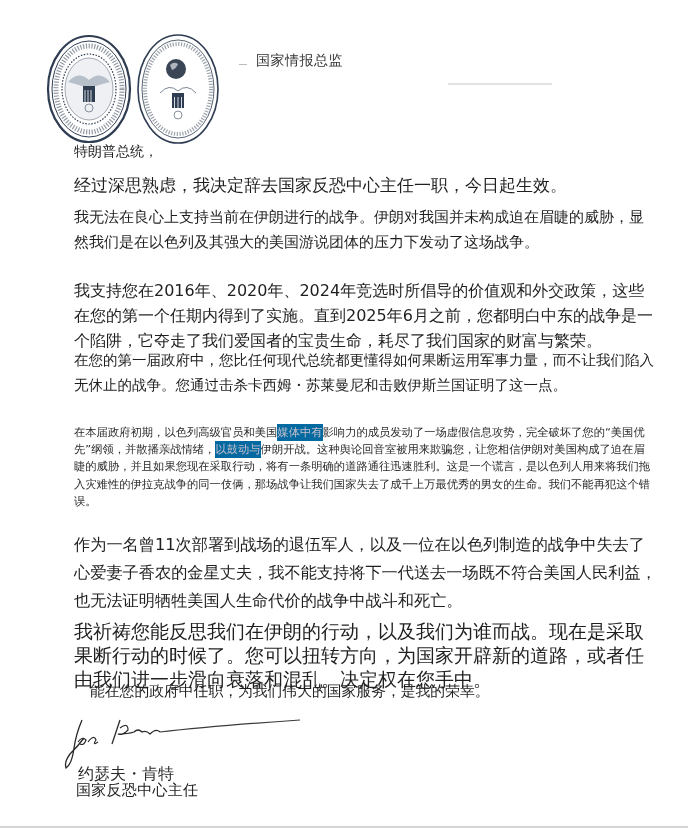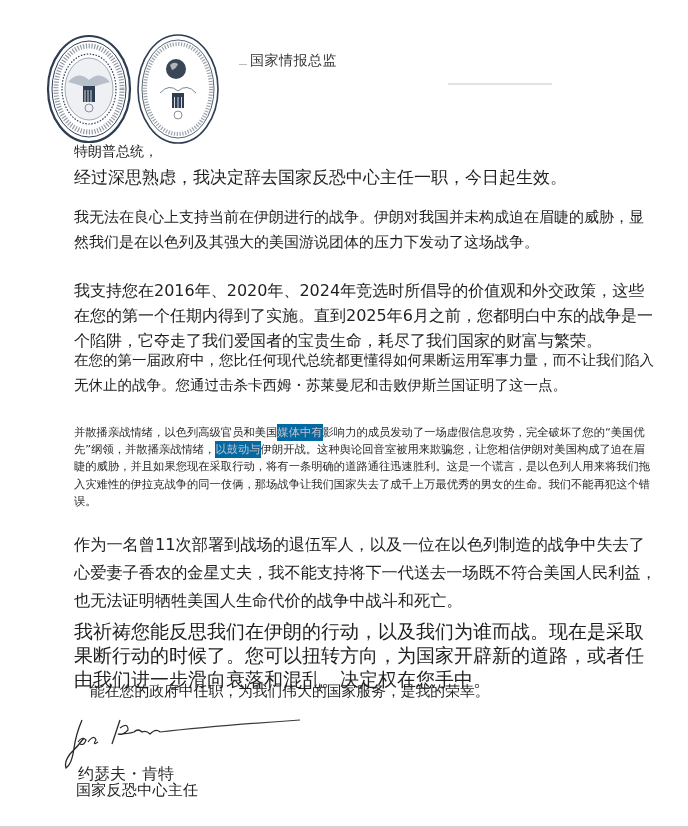--- a/index.html
+++ b/index.html
@@ -5,28 +5,28 @@
     * { margin: 0; padding: 0; box-sizing: border-box; }
     html, body { width: 688px; height: 828px; background: #ffffff; overflow: hidden; }
     body { position: relative; font-family: "DejaVu Sans", "Liberation Sans", sans-serif; color: #1e1e1e; }
 
     .header { position: absolute; left: 0; top: 0; width: 688px; height: 140px; }
     .seal { position: absolute; border-radius: 50%; }
     .seal-dni { left: 46px; top: 34px; width: 86px; height: 110px; }
     .seal-nctc { left: 136px; top: 33px; width: 84px; height: 112px; }
     .seal svg { width: 100%; height: 100%; display: block; }
 
-    .agency-title { position: absolute; left: 250px; top: 52px; font-size: 14px; color: #333; letter-spacing: 0.5px; }
+    .agency-title { position: absolute; left: 256px; top: 52px; font-size: 14px; color: #333; letter-spacing: 0.5px; }
     .agency-tick { position: absolute; left: 239px; top: 64px; width: 8px; height: 1px; background: #bbb; }
     .header-rule { position: absolute; left: 448px; top: 83px; width: 104px; height: 2px; background: #e2e2e2; }
 
     .letter { position: absolute; left: 74px; top: 0; width: 590px; }
     .p { position: absolute; left: 0; color: #1f1f1f; }
     .salutation { top: 143px; font-size: 14px; }
-    .p1 { top: 164px; font-size: 17px; line-height: 26px; }
+    .p1 { top: 172px; font-size: 17px; line-height: 26px; }
     .p2 { top: 205px; font-size: 15px; line-height: 25px; width: 580px; }
     .p3 { top: 278px; font-size: 16px; line-height: 25px; width: 580px; }
     .p4 { top: 348px; font-size: 14.5px; line-height: 25px; width: 580px; }
     .p5 { top: 424px; font-size: 11.3px; line-height: 17.2px; width: 580px; color: #2a2a2a; }
     .p6 { top: 531px; font-size: 16.2px; line-height: 28px; width: 585px; }
     .p7 { top: 619px; font-size: 19px; line-height: 24px; width: 585px; }
     .p8 { top: 679px; font-size: 14.8px; line-height: 24px; margin-left: 16px; }
 
     .redact { display: inline-block; background: #0369a1; color: #c8bfcb; filter: blur(0.6px); }
 
@@ -76,21 +76,21 @@
   <div class="header-rule"></div>
 </div>
 
 <div class="letter">
   <div class="p salutation">特朗普总统，</div>
   <div class="p p1">经过深思熟虑，我决定辞去国家反恐中心主任一职，今日起生效。</div>
   <div class="p p2">我无法在良心上支持当前在伊朗进行的战争。伊朗对我国并未构成迫在眉睫的威胁，显然我们是在以色列及其强大的美国游说团体的压力下发动了这场战争。</div>
   <div class="p p3">我支持您在2016年、2020年、2024年竞选时所倡导的价值观和外交政策，这些在您的第一个任期内得到了实施。直到2025年6月之前，您都明白中东的战争是一个陷阱，它夺走了我们爱国者的宝贵生命，耗尽了我们国家的财富与繁荣。</div>
   <div class="p p4">在您的第一届政府中，您比任何现代总统都更懂得如何果断运用军事力量，而不让我们陷入无休止的战争。您通过击杀卡西姆・苏莱曼尼和击败伊斯兰国证明了这一点。</div>
   <div class="p p5">
-    <span>并散播亲战情绪，以色列高级官员和美国</span><span class="redact">媒体中有</span><span>影响力的成员发动了一场虚假信息攻势，完全破坏了您的“美国优先”纲领，并散播亲战情绪，</span><span class="redact">以鼓动与</span><span>伊朗开战。这种舆论回音室被用来欺骗您，让您相信伊朗对美国构成了迫在眉睫的威胁，并且如果您现在采取行动，将有一条明确的道路通往迅速胜利。这是一个谎言，是以色列人用来将我们拖入灾难性的伊拉克战争的同一伎俩，那场战争让我们国家失去了成千上万最优秀的男女的生命。我们不能再犯这个错误。</span>
+    <span>在本届政府初期，以色列高级官员和美国</span><span class="redact">媒体中有</span><span>影响力的成员发动了一场虚假信息攻势，完全破坏了您的“美国优先”纲领，并散播亲战情绪，</span><span class="redact">以鼓动与</span><span>伊朗开战。这种舆论回音室被用来欺骗您，让您相信伊朗对美国构成了迫在眉睫的威胁，并且如果您现在采取行动，将有一条明确的道路通往迅速胜利。这是一个谎言，是以色列人用来将我们拖入灾难性的伊拉克战争的同一伎俩，那场战争让我们国家失去了成千上万最优秀的男女的生命。我们不能再犯这个错误。</span>
   </div>
   <div class="p p6">作为一名曾11次部署到战场的退伍军人，以及一位在以色列制造的战争中失去了心爱妻子香农的金星丈夫，我不能支持将下一代送去一场既不符合美国人民利益，也无法证明牺牲美国人生命代价的战争中战斗和死亡。</div>
   <div class="p p7">我祈祷您能反思我们在伊朗的行动，以及我们为谁而战。现在是采取果断行动的时候了。您可以扭转方向，为国家开辟新的道路，或者任由我们进一步滑向衰落和混乱。决定权在您手中。</div>
   <div class="p p8">能在您的政府中任职，为我们伟大的国家服务，是我的荣幸。</div>
 </div>
 
 <div class="signature">
   <svg viewBox="0 0 240 60">
     <path d="M20 8 Q14 22 12 36 Q10 52 4 56 Q2 50 8 42 Q16 34 22 26" fill="none" stroke="#2a2a2a" stroke-width="1.3"></path>
     <path d="M16 30 Q20 24 24 28 Q22 34 18 32" fill="none" stroke="#2a2a2a" stroke-width="1.2"></path>

